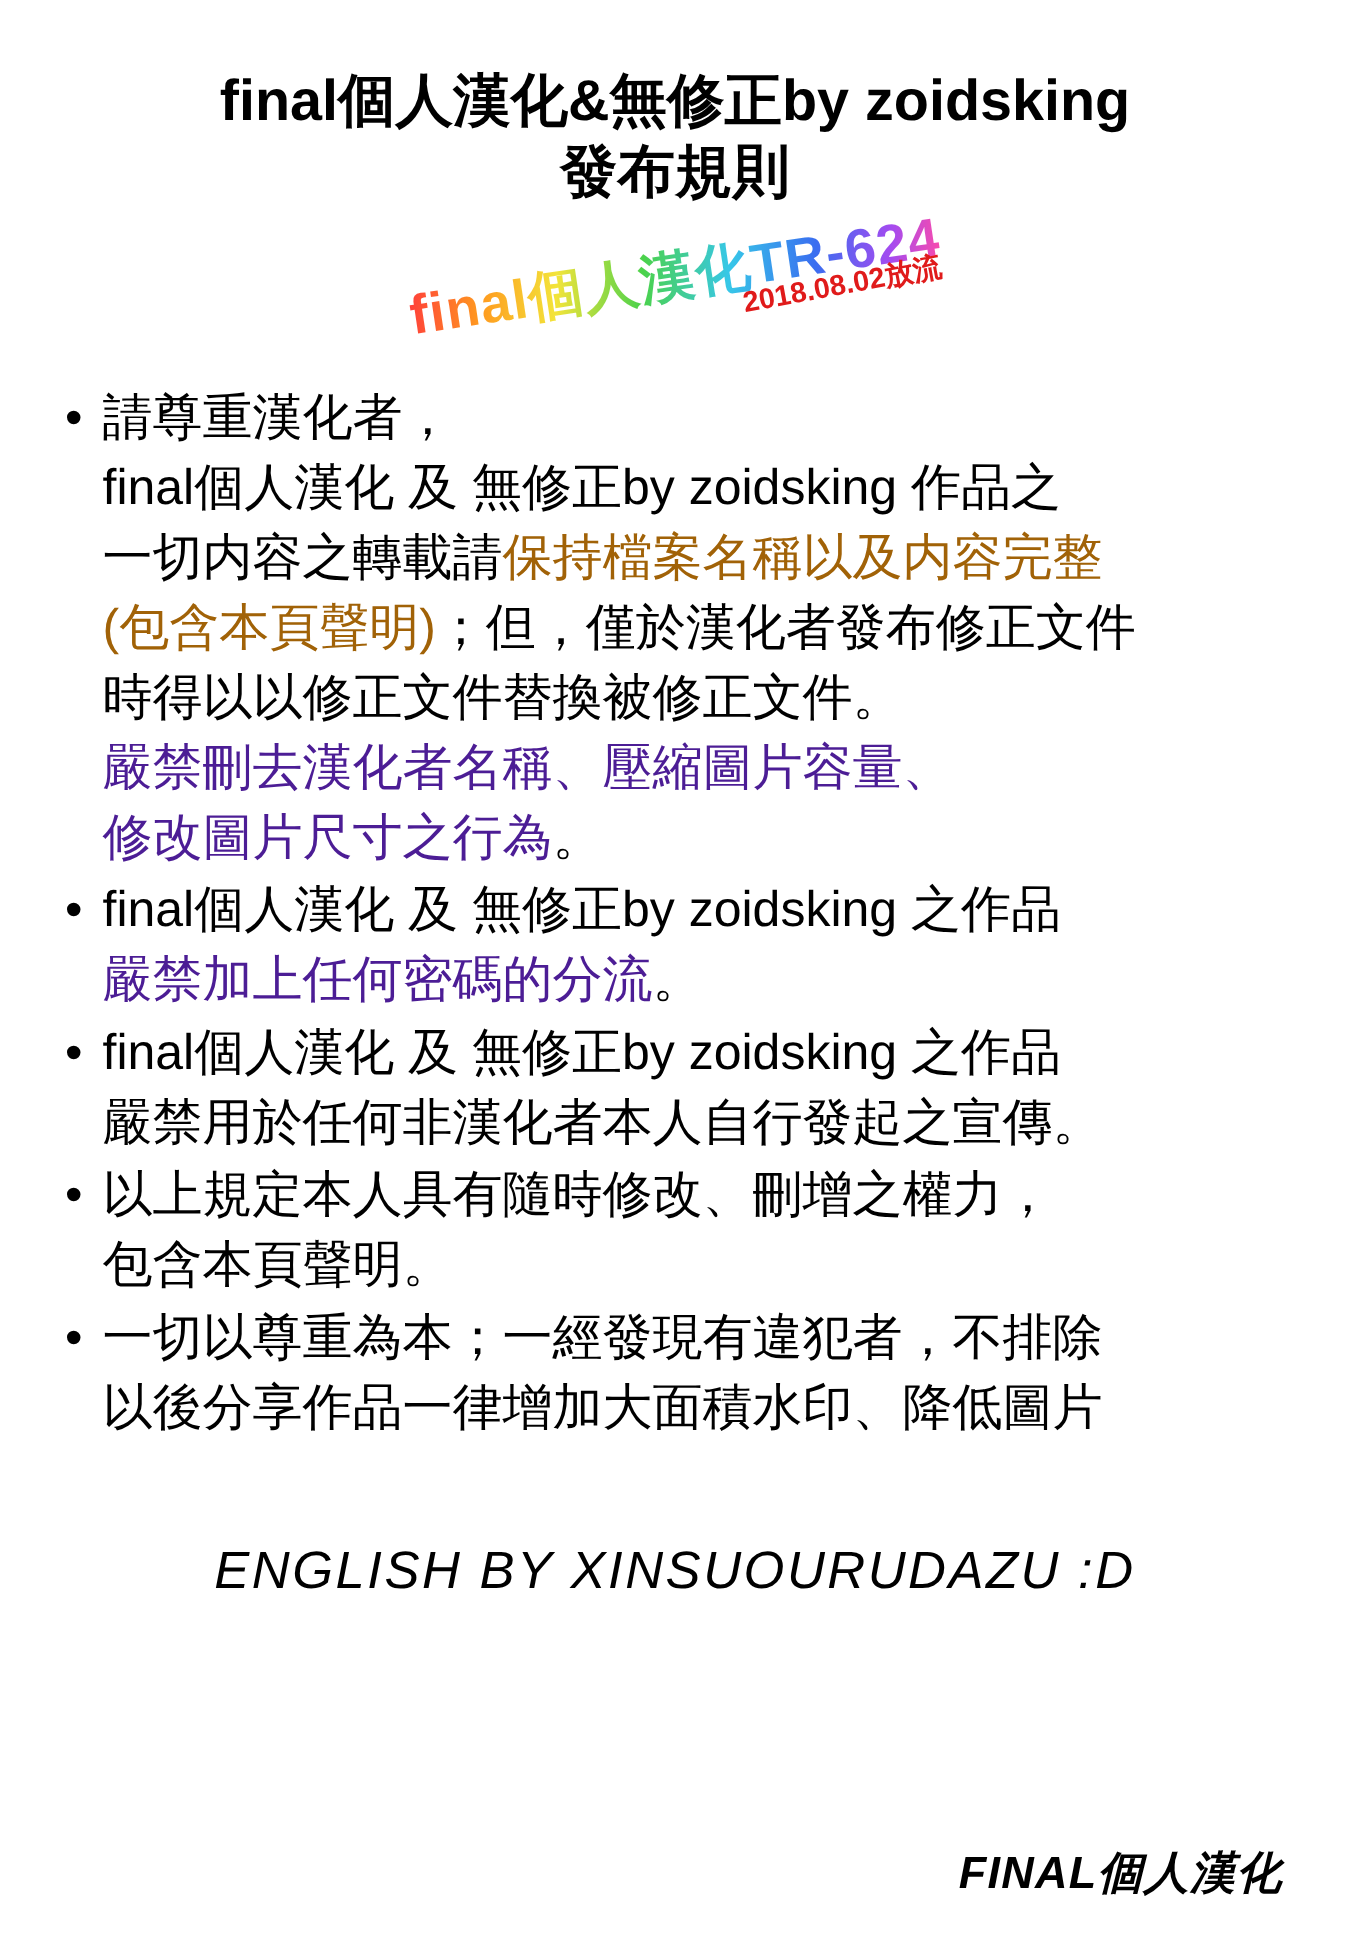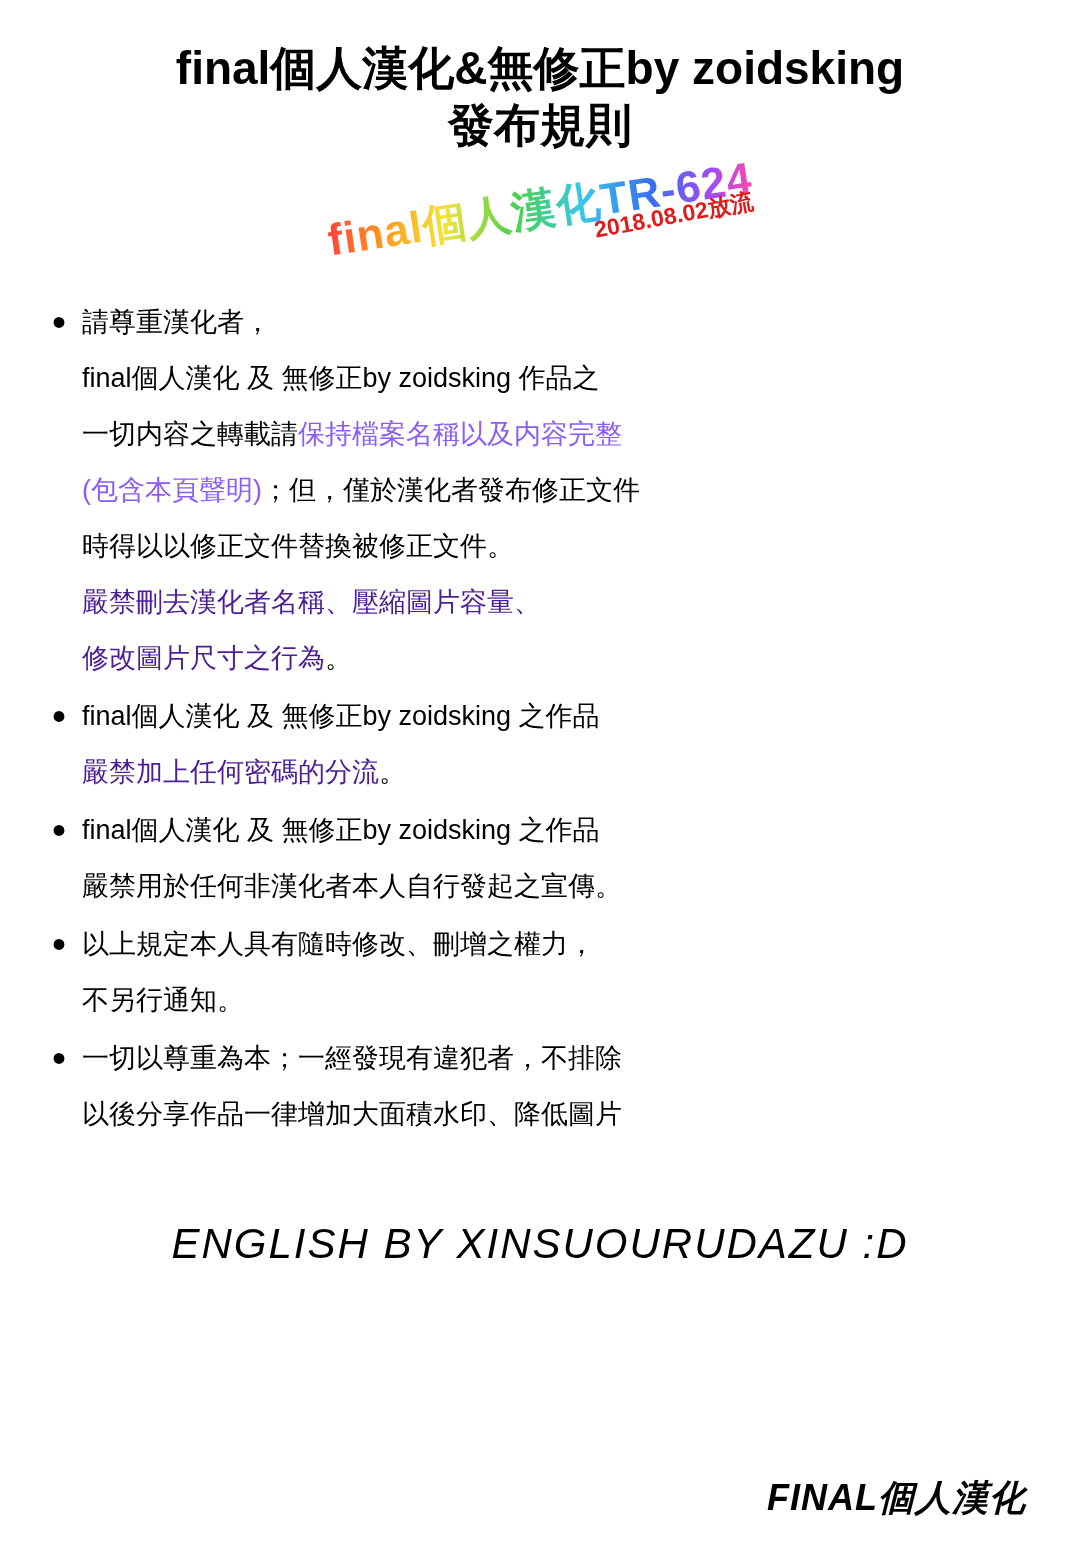--- a/index.html
+++ b/index.html
@@ -12,21 +12,21 @@
     height: 1547px;
     position: relative;
     font-family: "Liberation Sans", sans-serif;
     color: #000000;
     overflow: hidden;
   }
 
   
   .title-block {
     text-align: center;
-    padding-top: 40px;
+    padding-top: 52px;
     line-height: 1.24;
   }
   .title-line {
     font-size: 46px;
     font-weight: bold;
     letter-spacing: 0px;
     color: #000;
   }
 
   
@@ -79,27 +79,27 @@
   .bullet {
     flex: 0 0 auto;
     width: 30px;
     font-size: 40px;
     line-height: 56px;
     text-align: left;
     color: #000;
   }
   .rule-body {
     flex: 1 1 auto;
-    font-size: 27px;
+    font-size: 40px;
     line-height: 56px;
     color: #000;
     word-break: break-word;
   }
   .red {
-    color: #8b5cf6;
+    color: #a16207;
   }
   .red-u {
     color: #4c1d95;
     text-decoration-thickness: 3px;
     text-underline-offset: 3px;
   }
 
   
   .english-credit {
     margin-top: 78px;
@@ -146,21 +146,21 @@
     <div class="rule">
       <div class="bullet">•</div>
       <div class="rule-body"><span>final個人漢化 及 無修正by zoidsking 之作品</span><br><span class="red-u">嚴禁加上任何密碼的分流</span><span>。</span></div>
     </div>
     <div class="rule">
       <div class="bullet">•</div>
       <div class="rule-body"><span>final個人漢化 及 無修正by zoidsking 之作品</span><br><span>嚴禁用於任何非漢化者本人自行發起之宣傳。</span></div>
     </div>
     <div class="rule">
       <div class="bullet">•</div>
-      <div class="rule-body"><span>以上規定本人具有隨時修改、刪增之權力，</span><br><span>不另行通知。</span></div>
+      <div class="rule-body"><span>以上規定本人具有隨時修改、刪增之權力，</span><br><span>包含本頁聲明。</span></div>
     </div>
     <div class="rule">
       <div class="bullet">•</div>
       <div class="rule-body"><span>一切以尊重為本；一經發現有違犯者，不排除</span><br><span>以後分享作品一律增加大面積水印、降低圖片</span><br></div>
     </div>
   </div>
 
 <div class="english-credit">ENGLISH BY XINSUOURUDAZU :D</div>
 
 <div class="footer-logo">FINAL個人漢化</div>

